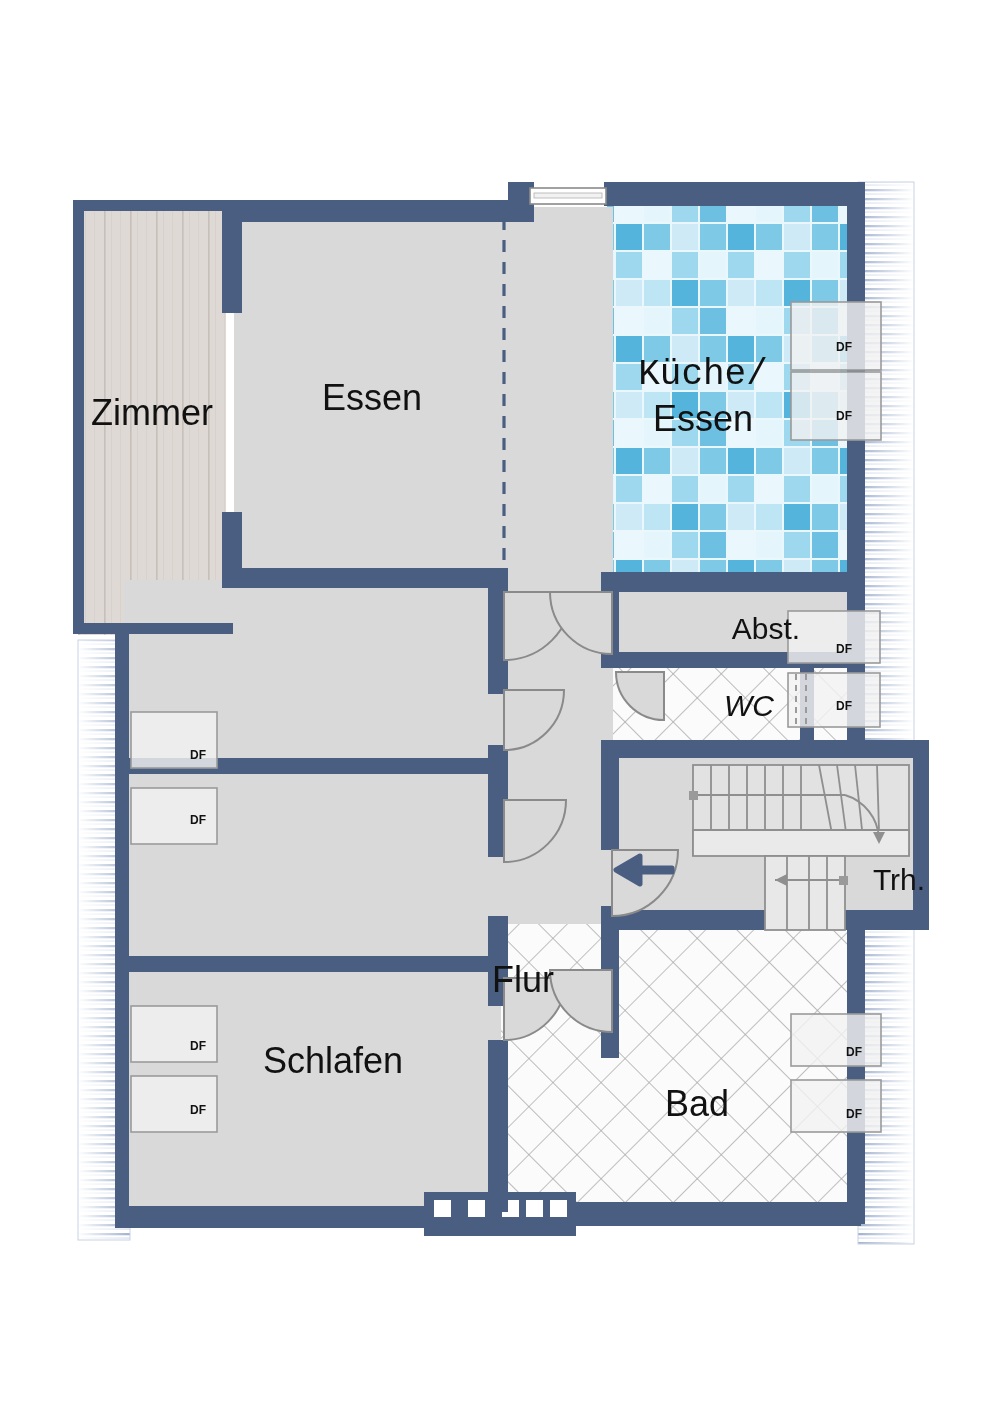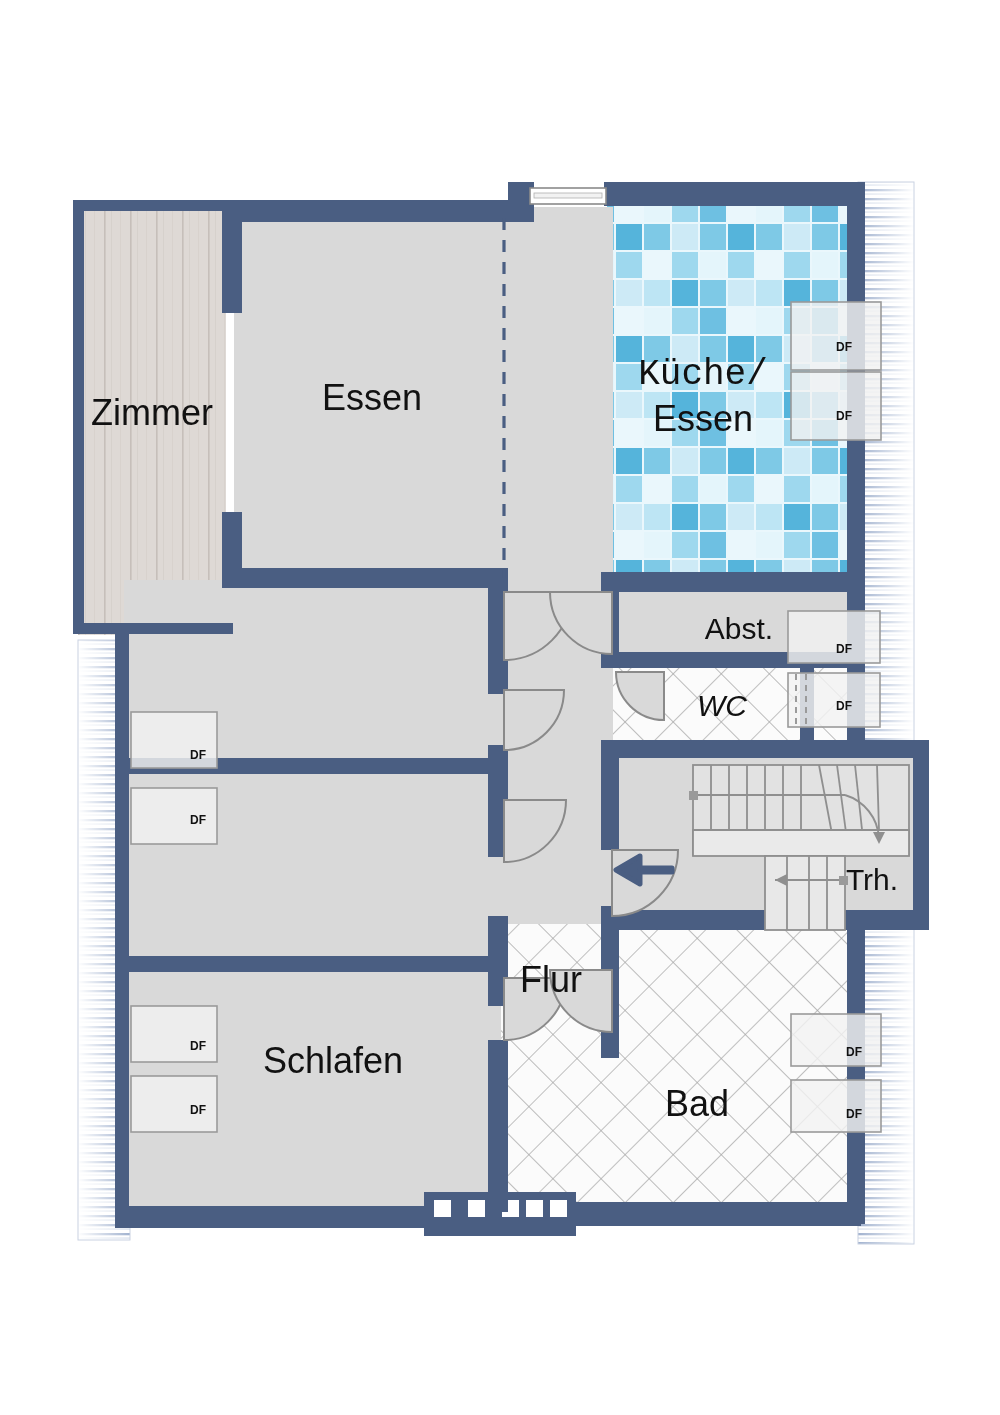--- a/index.html
+++ b/index.html
@@ -3,21 +3,21 @@
 <meta charset="utf-8">
 <style>
   html,body{margin:0;padding:0;background:#ffffff;}
   body{width:1000px;height:1415px;position:relative;overflow:hidden;
        font-family:"Liberation Sans","DejaVu Sans",sans-serif;}
   #plan{position:absolute;left:0;top:0;width:1000px;height:1415px;}
   .lbl{position:absolute;color:#111;white-space:nowrap;
        font-family:"Liberation Sans","DejaVu Sans",sans-serif;
        transform:translate(-50%,-50%);text-align:center;line-height:1.05;}
   .lbl.big{font-size:36px;}
-  .lbl.mid{font-size:30px;}
+  .lbl.mid{font-size:30px;margin-left:27px;}
   .lbl.df{font-size:12px;font-weight:bold;transform:none;}
 </style>
 </head>
 <body>
 
 <div id="plan">
 <svg id="svg" width="1000" height="1415" viewBox="0 0 1000 1415">
   <defs>
 
     <pattern id="pWood" width="26" height="20" patternUnits="userSpaceOnUse">
@@ -243,21 +243,21 @@
     <line x1="806" y1="674" x2="806" y2="726"></line>
   </g>
 </svg>
 
 
 <div class="lbl big" style="left:152px;top:413px;">Zimmer</div>
 <div class="lbl big" style="left:372px;top:398px;">Essen</div>
 <div class="lbl big" style="left:703px;top:375px;font-family:Liberation Mono, monospace;">Küche/</div>
 <div class="lbl big" style="left:703px;top:419px;">Essen</div>
 <div class="lbl big" style="left:333px;top:1049px;margin-top:12px;">Schlafen</div>
-<div class="lbl big" style="left:551px;top:980px;">Flur</div>
+<div class="lbl big" style="left:523px;top:980px;">Flur</div>
 <div class="lbl mid" style="left:739px;top:629px;">Abst.</div>
 <div class="lbl mid" style="left:722px;top:706px;font-style:italic;">WC</div>
 <div class="lbl big" style="left:697px;top:1096px;margin-top:8px;">Bad</div>
 <div class="lbl mid" style="left:872px;top:880px;">Trh.</div>
 
 <div id="df-layer">
       <div class="lbl df" style="left: 836px; top: 341px;">DF</div>
       <div class="lbl df" style="left: 836px; top: 410px;">DF</div>
       <div class="lbl df" style="left: 836px; top: 643px;">DF</div>
       <div class="lbl df" style="left: 836px; top: 700px;">DF</div>

